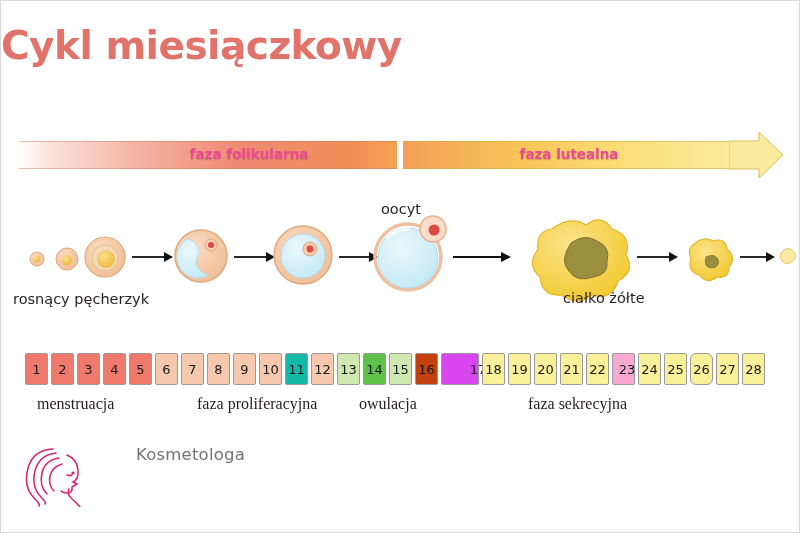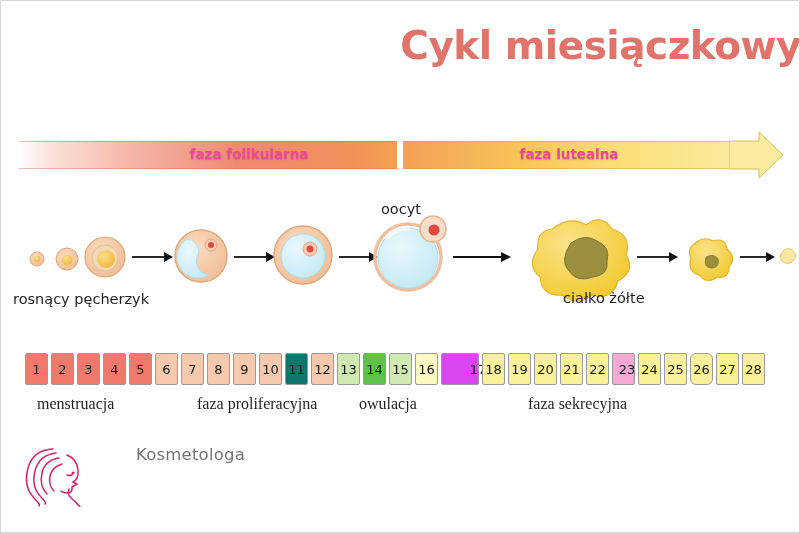--- a/index.html
+++ b/index.html
@@ -17,21 +17,21 @@
     overflow: hidden;
     font-family: "Liberation Sans", sans-serif;
   }
 
   
   .title {
     position: absolute;
     left: 0;
     top: 22px;
     width: 800px;
-    text-align: right;
+    text-align: left;
     font-family: "DejaVu Sans", sans-serif;
     font-size: 39px;
     font-weight: bold;
     letter-spacing: -0.5px;
     color: #e2736b;
   }
 
   
   .phasebar {
     position: absolute;
@@ -310,26 +310,26 @@
       <div class="day" style="background: rgb(239, 122, 108);">1</div>
       <div class="day" style="background: rgb(239, 122, 108);">2</div>
       <div class="day" style="background: rgb(239, 122, 108);">3</div>
       <div class="day" style="background: rgb(239, 122, 108);">4</div>
       <div class="day" style="background: rgb(239, 122, 108);">5</div>
       <div class="day" style="background: rgb(246, 201, 174);">6</div>
       <div class="day" style="background: rgb(246, 201, 174);">7</div>
       <div class="day" style="background: rgb(246, 201, 174);">8</div>
       <div class="day" style="background: rgb(246, 201, 174);">9</div>
       <div class="day" style="background: rgb(246, 201, 174);">10</div>
-      <div class="day" style="background: #0f766e;">11</div>
+      <div class="day" style="background: #14b8a6;">11</div>
       <div class="day" style="background: rgb(246, 201, 174);">12</div>
       <div class="day" style="background: rgb(207, 233, 176);">13</div>
       <div class="day" style="background: rgb(94, 193, 74);">14</div>
       <div class="day" style="background: rgb(207, 233, 176);">15</div>
-      <div class="day" style="background: #fef9c3;">16</div>
+      <div class="day" style="background: #c2410c;">16</div>
       <div class="day" style="background: #d946ef; padding-left: 36px;">17</div>
       <div class="day" style="background: rgb(249, 240, 154);">18</div>
       <div class="day" style="background: rgb(249, 240, 154);">19</div>
       <div class="day" style="background: rgb(249, 240, 154);">20</div>
       <div class="day" style="background: rgb(249, 240, 154);">21</div>
       <div class="day" style="background: rgb(249, 240, 154);">22</div>
       <div class="day" style="background: #f9a8d4; padding-left: 7px;">23</div>
       <div class="day" style="background: rgb(249, 240, 154);">24</div>
       <div class="day" style="background: rgb(249, 240, 154);">25</div>
       <div class="day" style="background: rgb(249, 240, 154); border-radius: 6px;">26</div>

